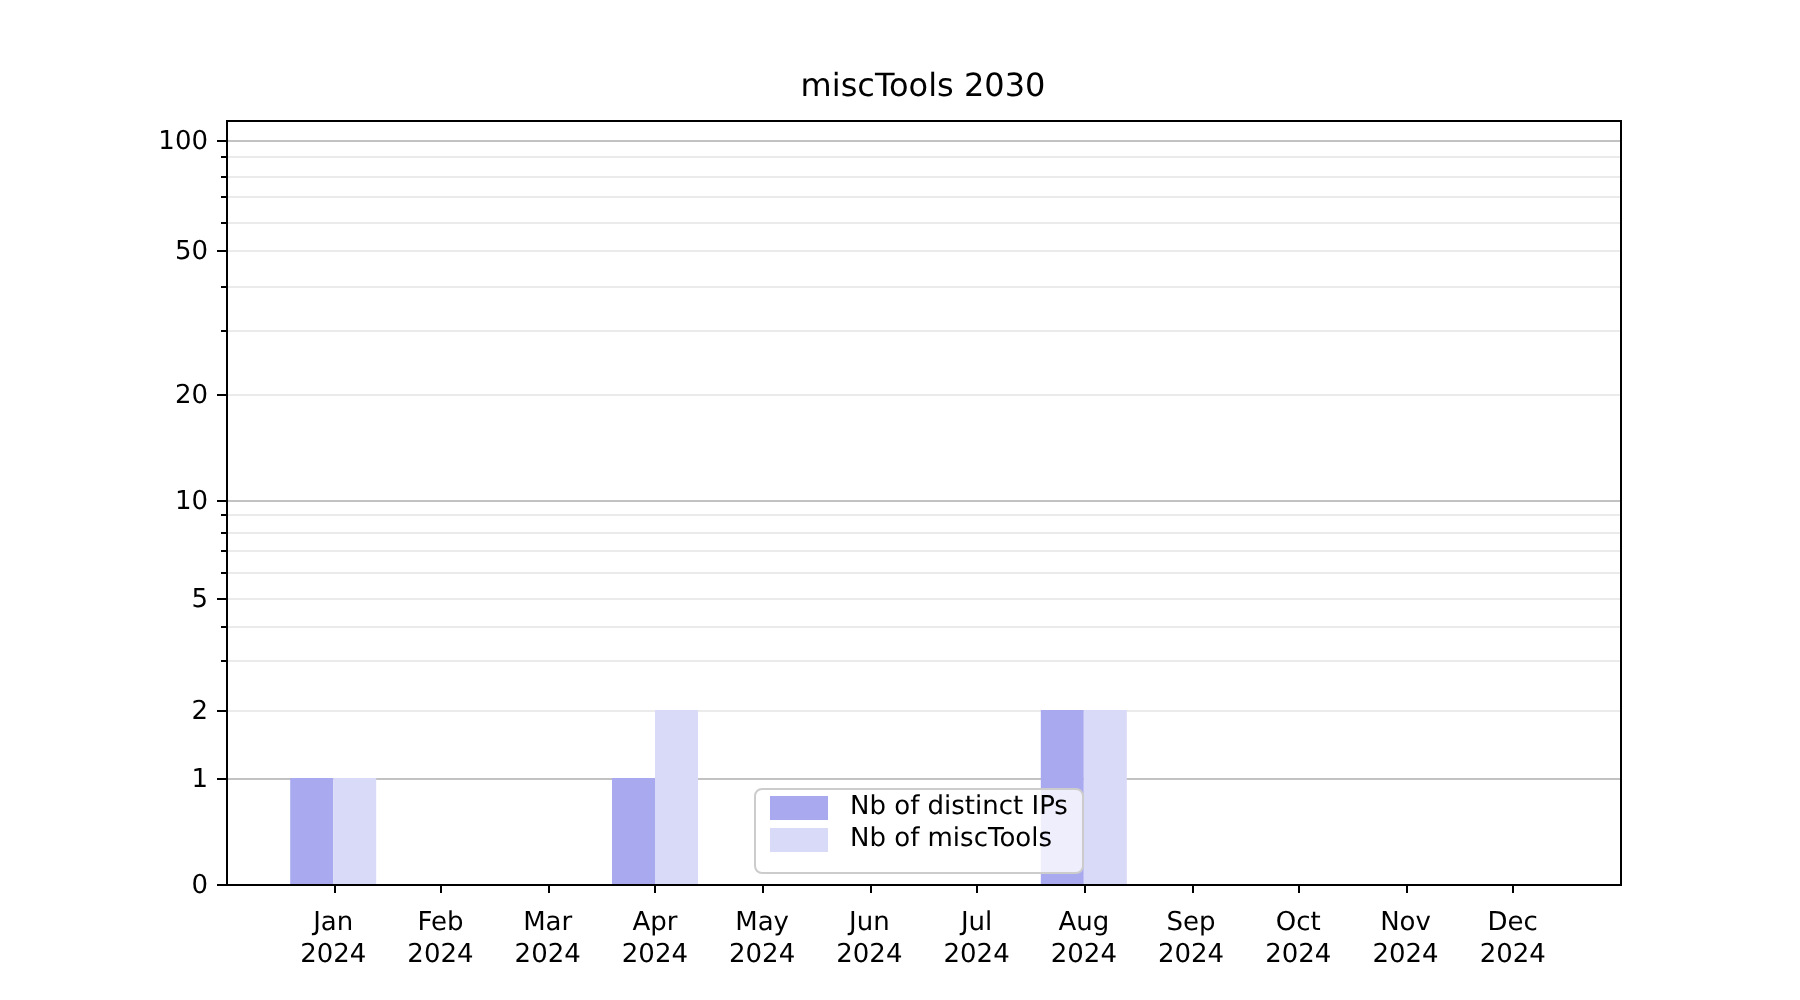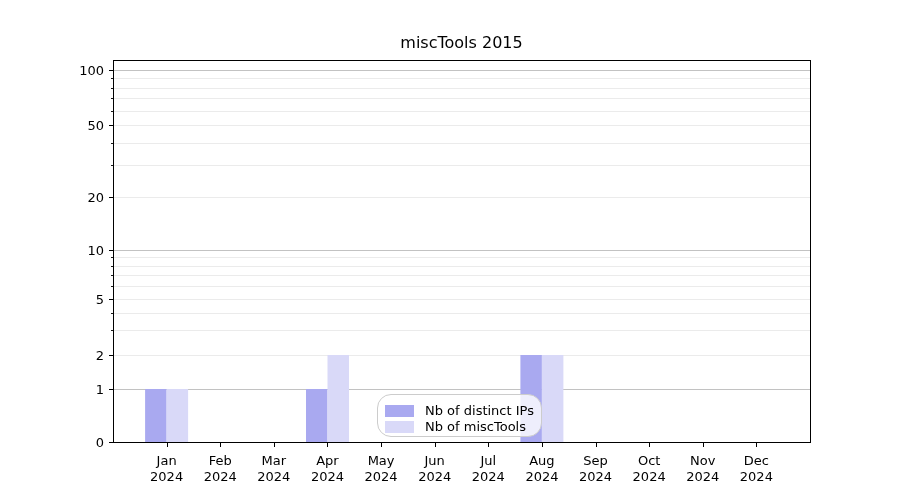--- a/index.html
+++ b/index.html
@@ -18,44 +18,44 @@
     font-size:16px; line-height:20px;
     color:#000000;
     white-space:nowrap;
   }
   .legend {
     position:absolute;
     left:377px; top:394px;
     width:165px; height:43px;
     box-sizing:border-box;
     border:1px solid #cccccc;
-    border-radius:14px;
+    border-radius:4px;
     background:rgba(255,255,255,0.8);
     display:flex; flex-direction:column;
-    justify-content:flex-end;
+    justify-content:flex-start;
     padding:1px 6px 1px 7px;
   }
   .legend-item {
     display:flex; align-items:center;
     gap:11px;
     font-size:13px; color:#000000;
     line-height:16px; white-space:nowrap;
   }
   .legend-swatch {
     width:29px; height:12px;
     flex:0 0 29px;
     display:inline-block;
   }
 </style>
 </head>
 <body>
 
 <div class="figure">
 
-  <div class="chart-title">miscTools 2015</div>
+  <div class="chart-title">miscTools 2030</div>
 
   <svg id="plot" width="900" height="500" viewBox="0 0 900 500">
       <line x1="113" x2="810" y1="355.5" y2="355.5" stroke="#ebebeb" stroke-width="1" shape-rendering="crispEdges"></line>
       <line x1="113" x2="810" y1="330.5" y2="330.5" stroke="#ebebeb" stroke-width="1" shape-rendering="crispEdges"></line>
       <line x1="113" x2="810" y1="313.5" y2="313.5" stroke="#ebebeb" stroke-width="1" shape-rendering="crispEdges"></line>
       <line x1="113" x2="810" y1="299.5" y2="299.5" stroke="#ebebeb" stroke-width="1" shape-rendering="crispEdges"></line>
       <line x1="113" x2="810" y1="286.5" y2="286.5" stroke="#ebebeb" stroke-width="1" shape-rendering="crispEdges"></line>
       <line x1="113" x2="810" y1="275.5" y2="275.5" stroke="#ebebeb" stroke-width="1" shape-rendering="crispEdges"></line>
       <line x1="113" x2="810" y1="266.5" y2="266.5" stroke="#ebebeb" stroke-width="1" shape-rendering="crispEdges"></line>
       <line x1="113" x2="810" y1="257.5" y2="257.5" stroke="#ebebeb" stroke-width="1" shape-rendering="crispEdges"></line>

